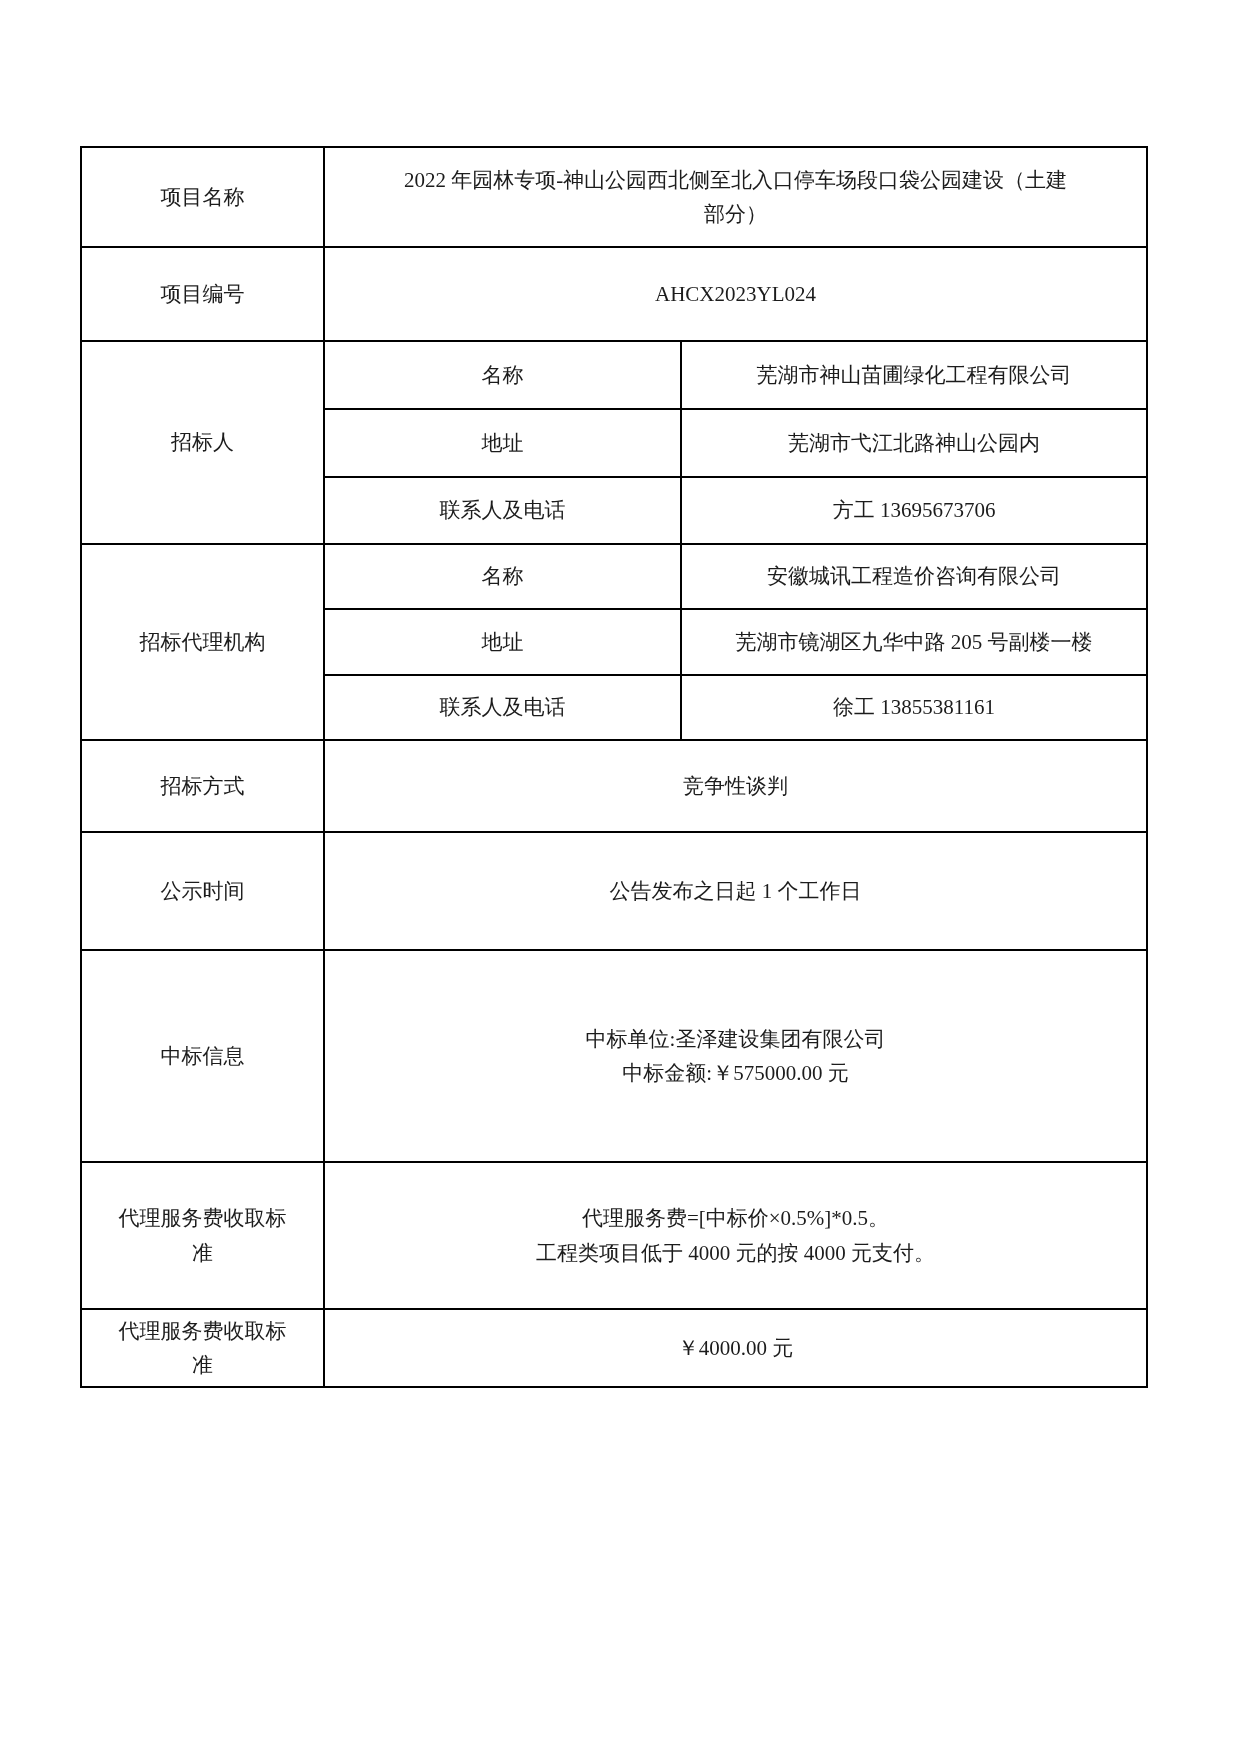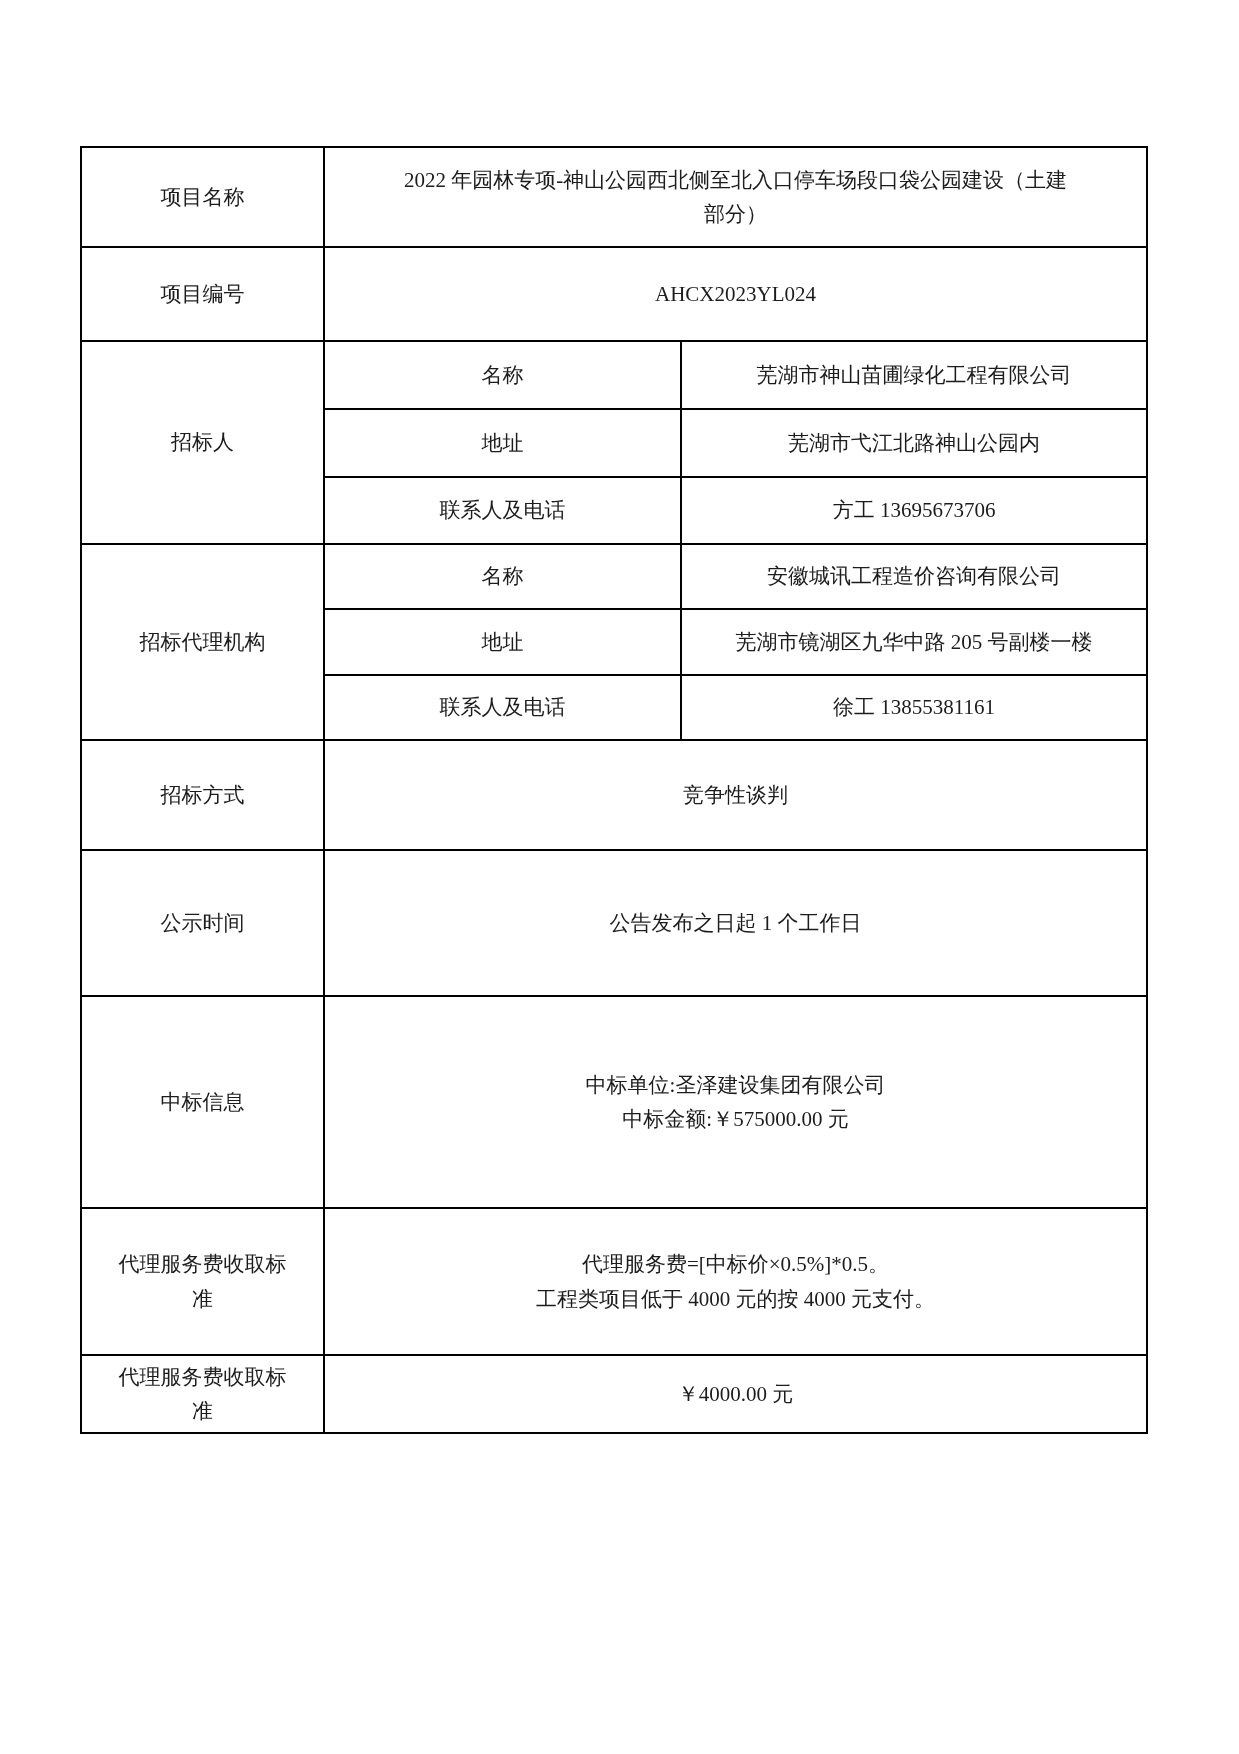--- a/index.html
+++ b/index.html
@@ -89,26 +89,26 @@
     </tr>
     <tr style="height:66px">
       <td>地址</td>
       <td>芜湖市镜湖区九华中路 205 号副楼一楼</td>
     </tr>
     <tr style="height:65px">
       <td>联系人及电话</td>
       <td>徐工 13855381161</td>
     </tr>
 
-    <tr style="height:110px">
+    <tr style="height:92px">
       <td class="label-cell">招标方式</td>
       <td colspan="2">竞争性谈判</td>
     </tr>
 
-    <tr style="height:146px">
+    <tr style="height:118px">
       <td class="label-cell">公示时间</td>
       <td colspan="2">公告发布之日起 1 个工作日</td>
     </tr>
 
     <tr style="height:212px">
       <td class="label-cell">中标信息</td>
       <td colspan="2">
         <span class="text-line">中标单位:圣泽建设集团有限公司</span>
         <span class="text-line">中标金额:￥575000.00 元</span>
       </td>

